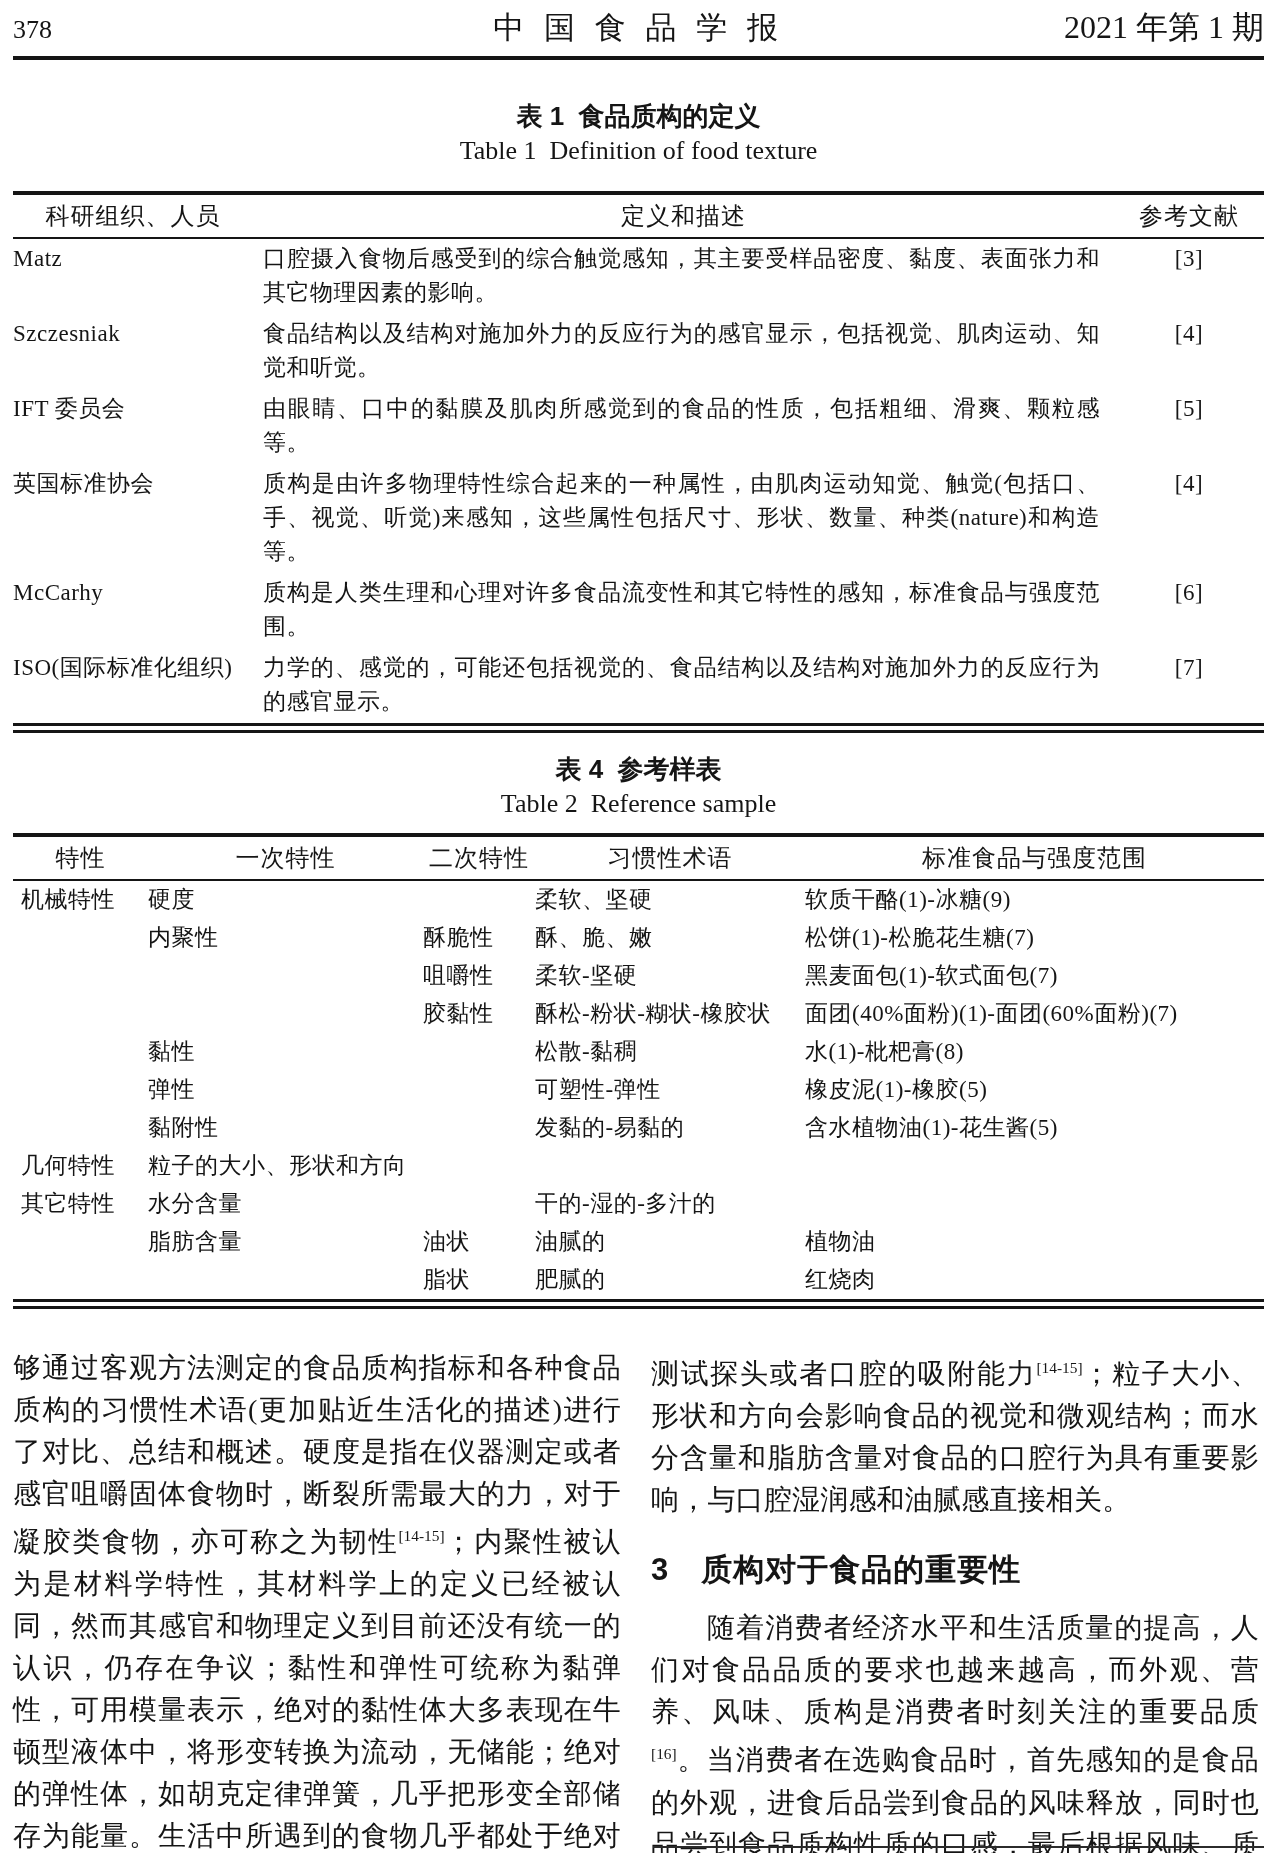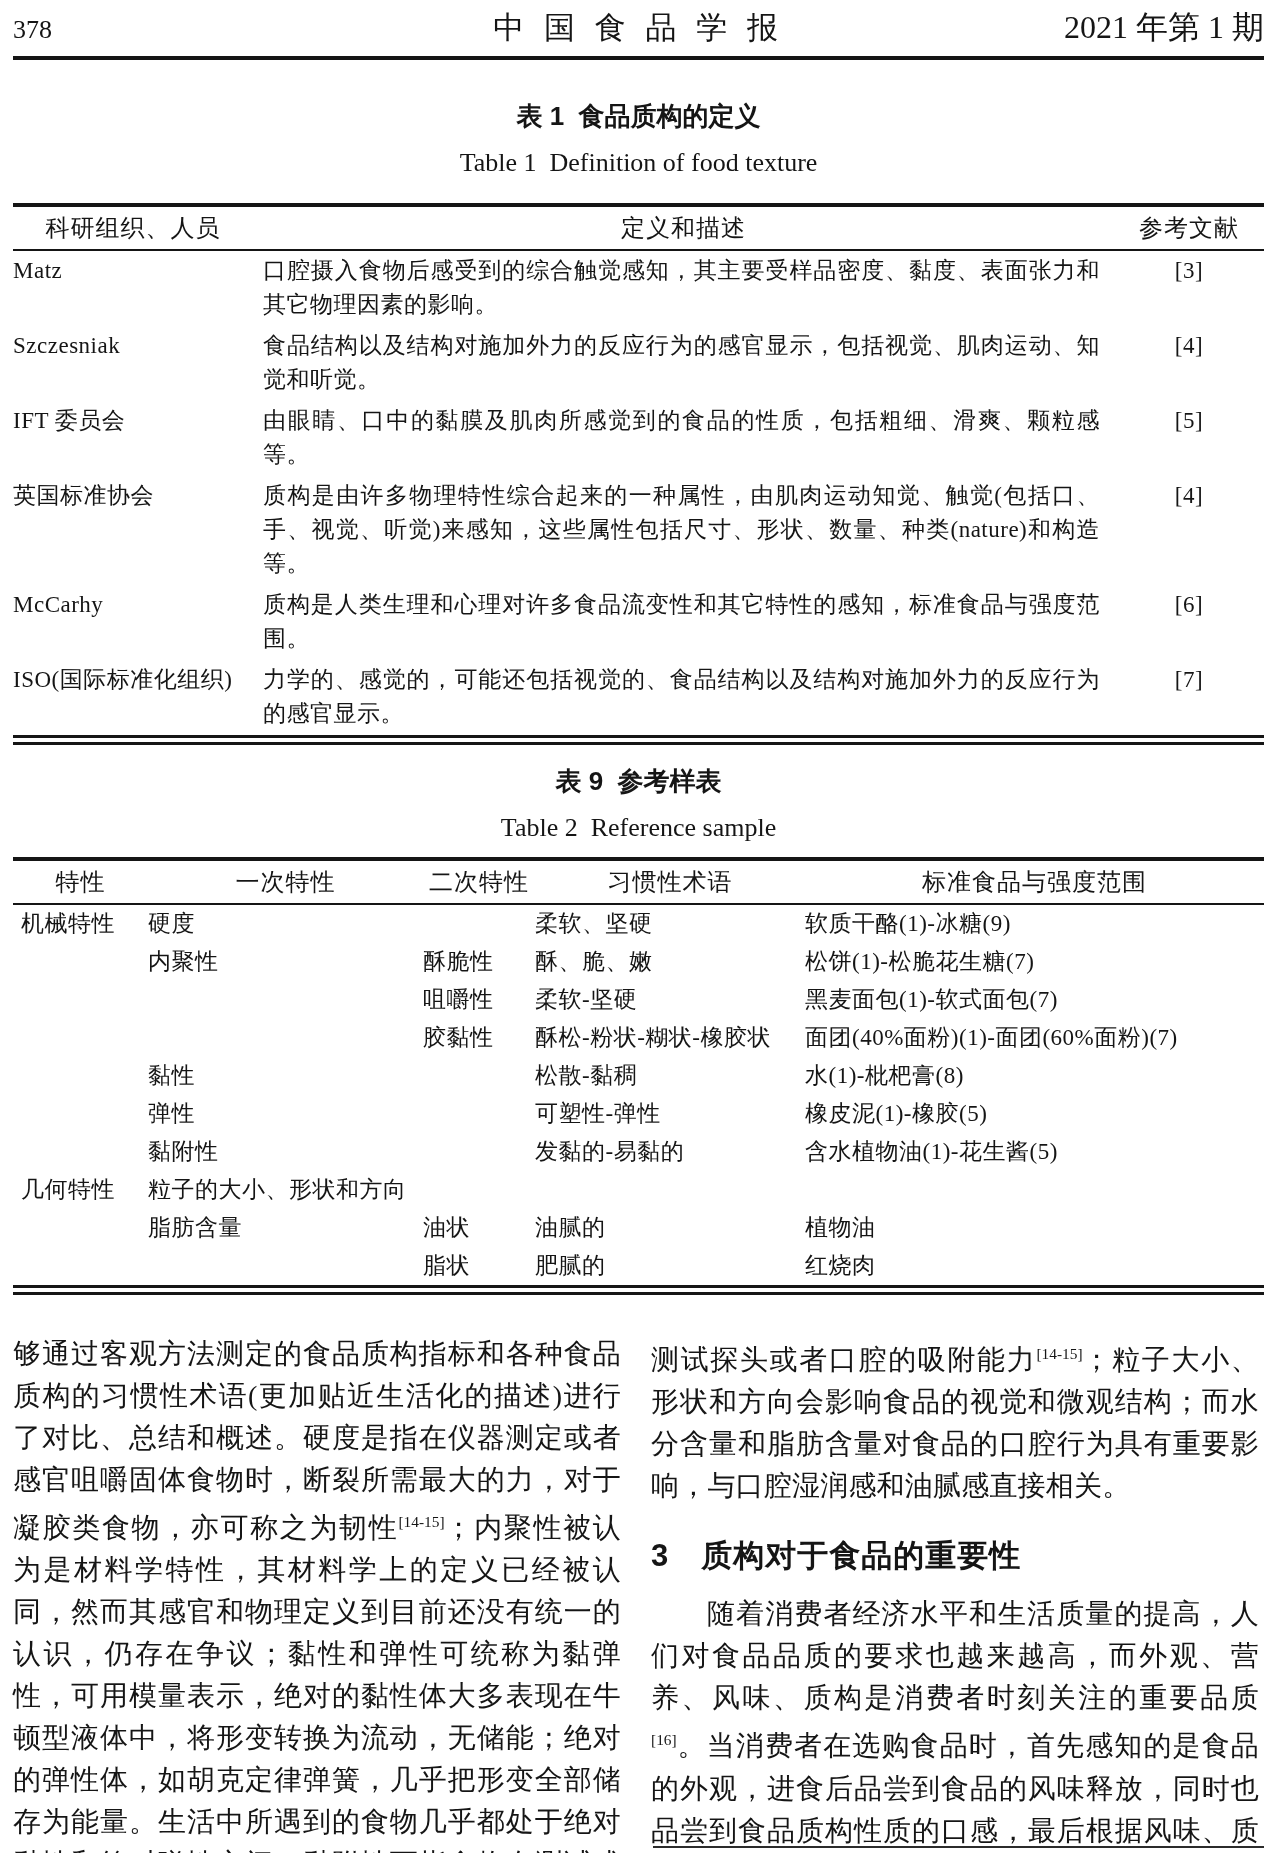--- a/index.html
+++ b/index.html
@@ -13,21 +13,21 @@
   .page-header{display:flex;align-items:baseline;padding-top:6px;}
   .page-number{width:220px;font-size:26px;}
   .journal-title{flex:1;text-align:center;font-size:31px;letter-spacing:6px;}
   .issue-label{width:220px;text-align:right;font-size:32px;}
   .header-rule{height:4px;background:#151515;margin-top:6px;}
 
   
   .cap-zh{margin-top:40px;text-align:center;font-family:"Liberation Sans","DejaVu Sans",sans-serif;
           font-weight:bold;font-size:26px;line-height:32px;white-space:pre-wrap;}
   .cap-zh.mt-sm{margin-top:20px;}
-  .cap-en{margin-top:16px;text-align:center;font-size:26px;line-height:30px;white-space:pre-wrap;}
+  .cap-en{margin-top:4px;text-align:center;font-size:26px;line-height:30px;white-space:pre-wrap;}
 
   
   .rule-heavy{height:4px;background:#151515;margin-top:25px;}
   .rule-heavy.mt-sm{margin-top:14px;}
   .rule-double{height:10px;border-top:3px solid #151515;border-bottom:3px solid #151515;background:#fff;}
 
   table{width:100%;border-collapse:collapse;table-layout:fixed;}
   th{font-weight:normal;font-size:24px;line-height:42px;text-align:center;
      border-bottom:2px solid #151515;letter-spacing:1px;}
 
@@ -109,21 +109,21 @@
           <td class="org">ISO(国际标准化组织)</td>
           <td class="def">力学的、感觉的，可能还包括视觉的、食品结构以及结构对施加外力的反应行为的感官显示。</td>
           <td class="ref">[7]</td>
         </tr>
       </tbody>
     </table>
     <div class="rule-double"></div>
   </section>
 
   <section>
-    <div class="cap-zh mt-sm">表 9  参考样表</div>
+    <div class="cap-zh mt-sm">表 4  参考样表</div>
     <div class="cap-en">Table 2  Reference sample</div>
     <div class="rule-heavy mt-sm"></div>
     <table class="tbl2">
       <colgroup>
         <col style="width:135px">
           <col style="width:275px">
           <col style="width:112px">
           <col style="width:270px">
           <col>
       </colgroup>
@@ -187,20 +187,27 @@
           <td class="c5">含水植物油(1)-花生酱(5)</td>
         </tr>
         <tr>
           <td class="c1">几何特性</td>
           <td class="c2">粒子的大小、形状和方向</td>
           <td class="c3"></td>
           <td class="c4"></td>
           <td class="c5"></td>
         </tr>
         <tr>
+          <td class="c1">其它特性</td>
+          <td class="c2">水分含量</td>
+          <td class="c3"></td>
+          <td class="c4">干的-湿的-多汁的</td>
+          <td class="c5"></td>
+        </tr>
+        <tr>
           <td class="c1"></td>
           <td class="c2">脂肪含量</td>
           <td class="c3">油状</td>
           <td class="c4">油腻的</td>
           <td class="c5">植物油</td>
         </tr>
         <tr>
           <td class="c1"></td>
           <td class="c2"></td>
           <td class="c3">脂状</td>

